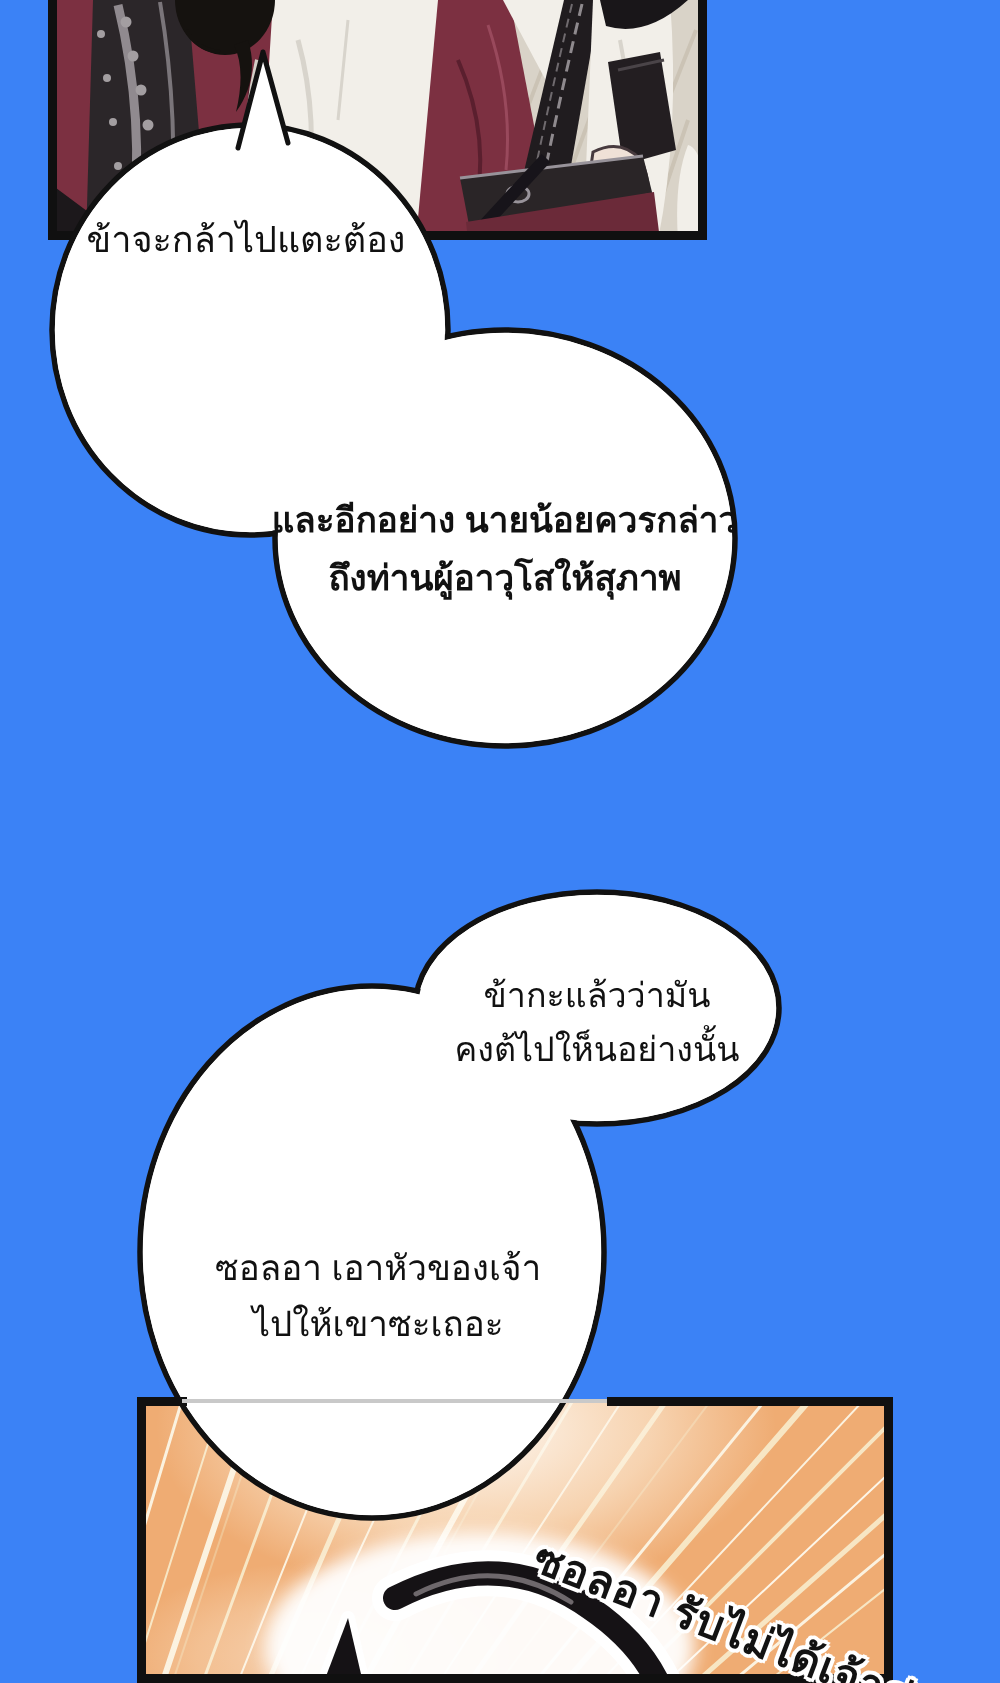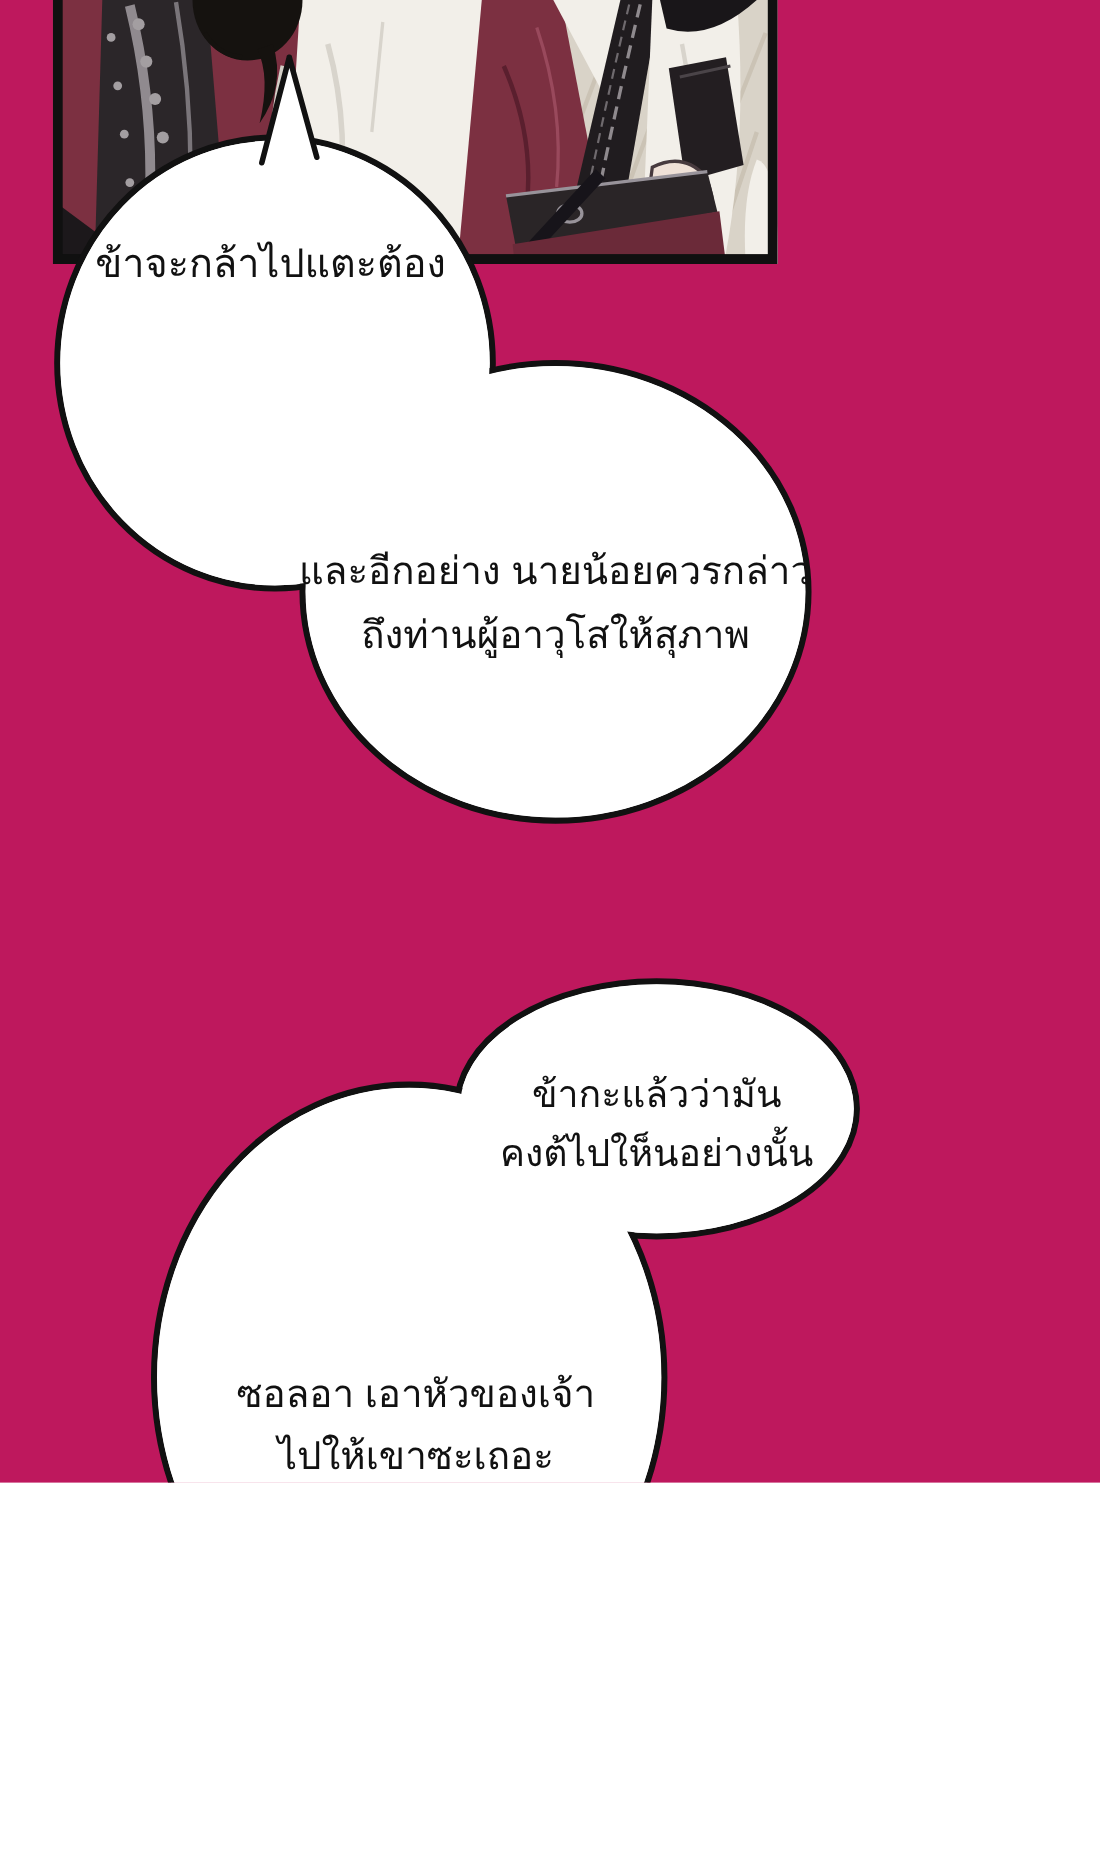--- a/index.html
+++ b/index.html
@@ -1,30 +1,30 @@
 <!DOCTYPE html>
 <html><head>
 <meta charset="utf-8">
 <style>
   html,body{margin:0;padding:0;background:#ffffff;}
-  .page{position:relative;width:1000px;height:1348px;background:#be185d;overflow:hidden;
+  .page{position:relative;width:1000px;height:1683px;background:#3b82f6;overflow:hidden;
         font-family:"Liberation Sans", sans-serif;}
   .abs{position:absolute;}
 
   
   .top-panel{left:48px;top:0;width:659px;height:240px;z-index:1;}
   .top-panel svg{display:block;}
 
   
   .bubble-layer{left:0;top:0;width:1000px;height:1683px;z-index:2;pointer-events:none;}
 
   .bubble-text{position:absolute;z-index:3;color:#111;text-align:center;white-space:nowrap;}
   .bubble-text div{white-space:nowrap;}
   .bt1{left:26px;top:207px;width:440px;font-size:36px;line-height:65px;}
-  .bt2{left:245px;top:491px;width:520px;font-size:35px;line-height:58px;}
+  .bt2{left:245px;top:491px;width:520px;font-size:35px;line-height:58px;font-weight:bold;}
   .bt3{left:417px;top:968px;width:360px;font-size:34px;line-height:54px;}
   .bt4{left:158px;top:1240px;width:440px;font-size:35px;line-height:56px;}
 
   
   .bottom-panel{left:137px;top:1402px;width:756px;height:281px;z-index:1;
                 border-left:9px solid #101010;border-right:9px solid #101010;
                 border-bottom:9px solid #101010;box-sizing:border-box;overflow:hidden;}
   .border-seg{z-index:5;}
   .seg-black-left{left:137px;top:1397px;width:50px;height:9px;background:#101010;}
   .seg-gray{left:182px;top:1399px;width:430px;height:4px;background:#c9c9c9;}

